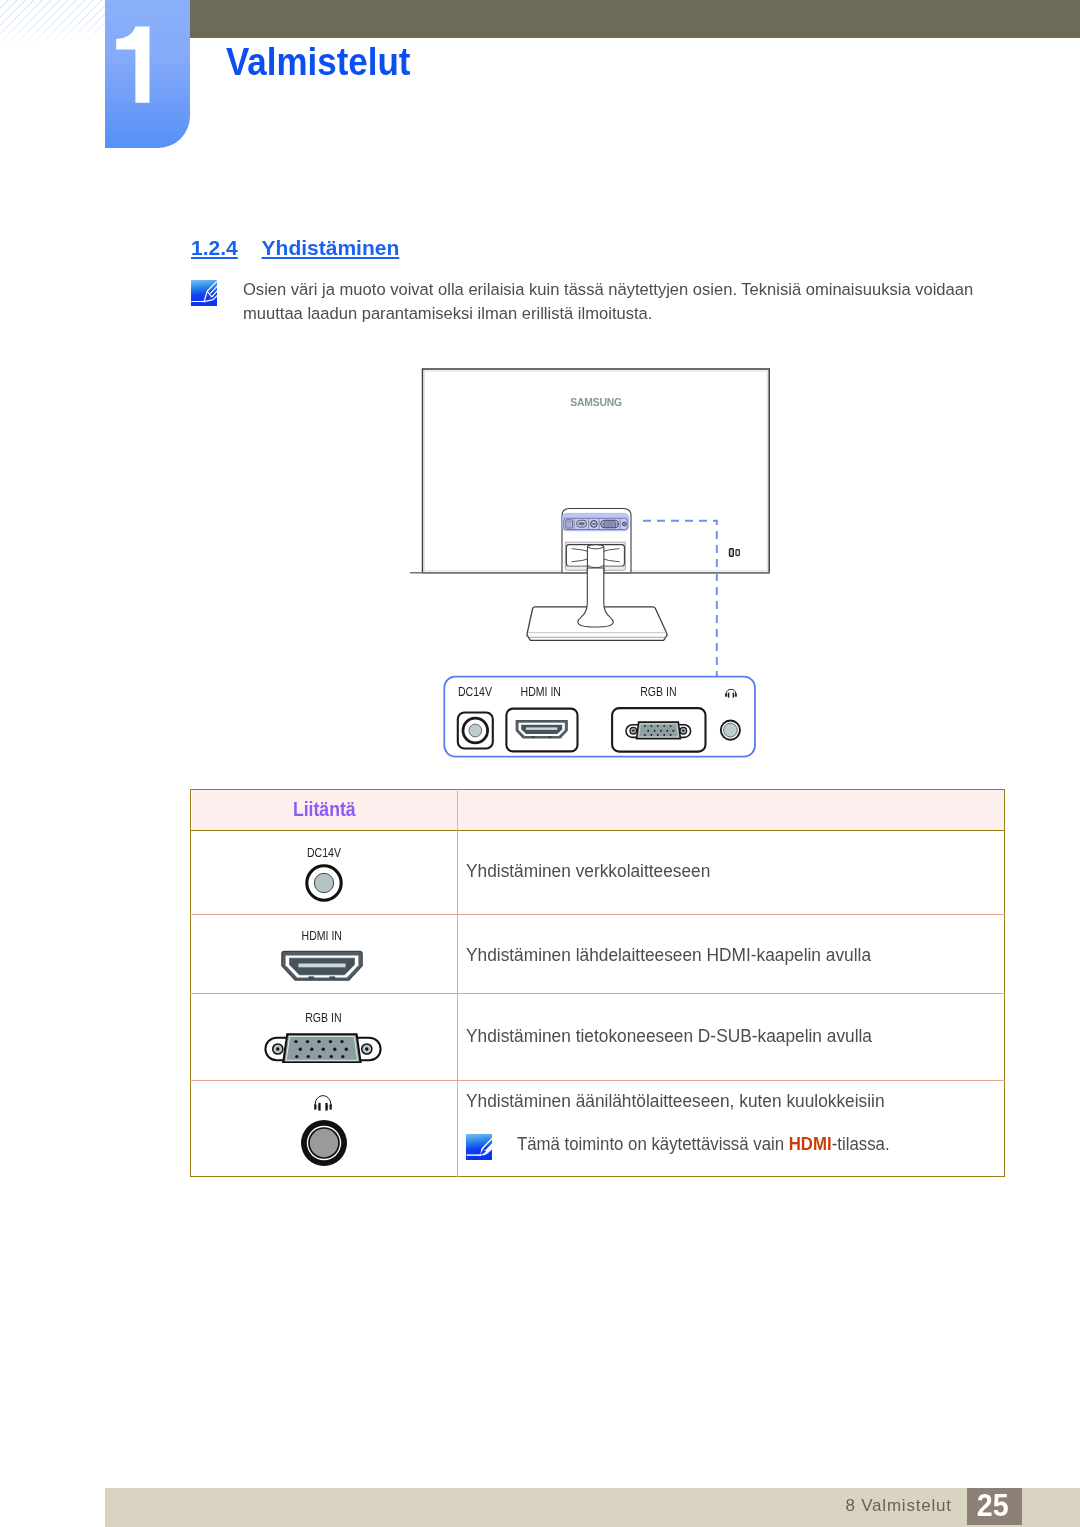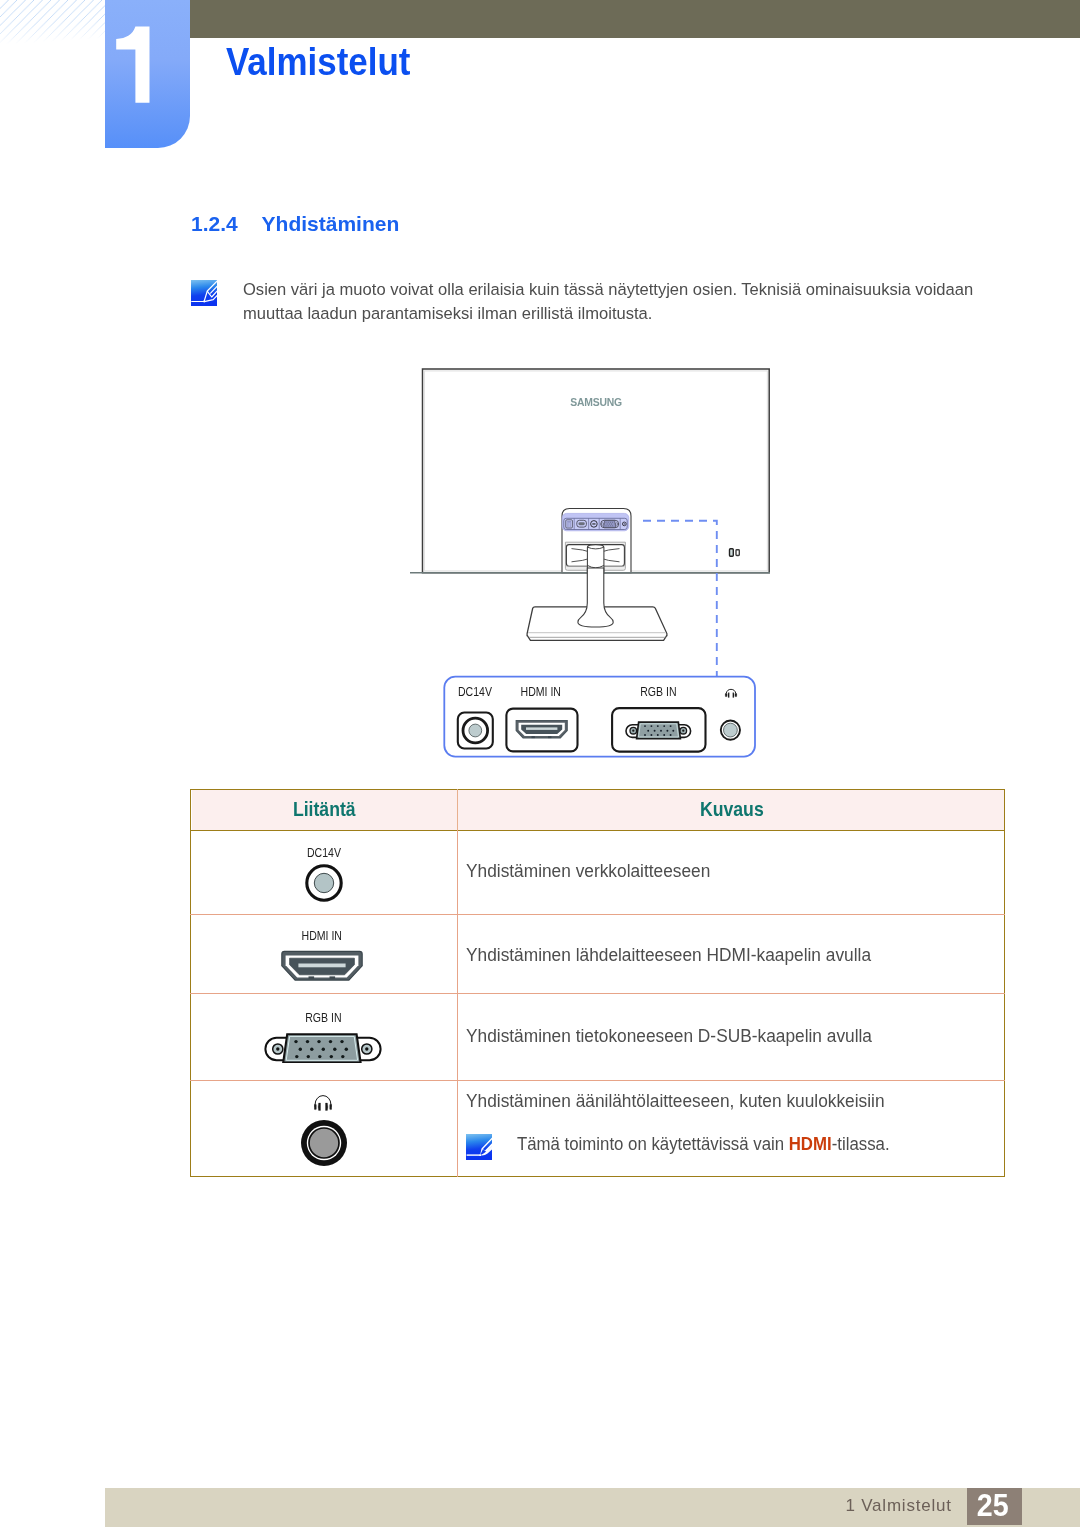--- a/index.html
+++ b/index.html
@@ -15,22 +15,22 @@
        background:linear-gradient(to bottom,#8ab0fa 0%,#84aaf9 40%,#5d93f8 92%,#5690fa 100%);}
   #chapter-number{position:absolute;left:105px;top:0;width:85px;height:148px;}
   #chapter-number svg{position:absolute;left:0;top:0;}
   .sr{position:absolute;width:1px;height:1px;overflow:hidden;clip:rect(0 0 0 0);
       white-space:nowrap;opacity:0;}
   #chapter-title{position:absolute;left:225.9px;top:44.2px;color:#0b4ff0;
        font-size:38.3px;font-weight:700;line-height:36px;white-space:nowrap;
        transform:scaleX(0.912);transform-origin:0 0;}
 
   
-  .sec-part{position:absolute;top:214px;color:#1a62ef;font-size:21px;
-       font-weight:700;white-space:nowrap;line-height:20px;}
+  .sec-part{position:absolute;top:238px;color:#1a62ef;font-size:21px;
+       font-weight:700;white-space:nowrap;line-height:20px;text-decoration:underline;}
   #sec-num{left:191px;}
   #sec-title{left:261.6px;}
 
   #note-top-icon{position:absolute;left:190.7px;top:279.8px;width:26px;height:26px;}
   #note-top-text{position:absolute;left:242.8px;top:278.2px;width:760px;color:#4d4d4d;
        font-size:17.2px;line-height:23.6px;transform:scaleX(0.963);transform-origin:0 0;}
 
   
   #footer-bar{position:absolute;left:105px;top:1488px;width:975px;height:39px;background:#d9d4c1;}
   #footer-text{position:absolute;left:845.5px;top:1495.9px;color:#6c6058;font-size:17px;
@@ -43,21 +43,21 @@
   
   #ports-table{position:absolute;left:190px;top:788.5px;width:815px;height:388px;}
   #tbl-outline{position:absolute;left:0;top:0;width:100%;height:100%;
        border:1.5px solid #9d7d18;box-sizing:border-box;}
   #tbl-head-bg{position:absolute;left:1.5px;top:1.5px;width:812px;height:39.5px;background:#fcefee;}
   #tbl-head-rule{position:absolute;left:0;top:41px;width:100%;height:0;
        border-top:1.5px solid #9d7d18;}
   .tbl-vline{position:absolute;top:41px;width:0;bottom:0;border-left:1.1px solid #e7a488;}
   .tbl-vline-head{position:absolute;top:0;width:0;height:41px;border-left:1.1px solid #e8b08e;}
   .tbl-hline{position:absolute;left:0;width:100%;height:0;border-top:1.1px solid #e7a488;}
-  .th-label{position:absolute;top:0;height:41px;line-height:41px;color:#0f766e;
+  .th-label{position:absolute;top:0;height:41px;line-height:41px;color:#8b5cf6;
        font-size:19.3px;font-weight:700;text-align:center;white-space:nowrap;}
   .th-label span{display:inline-block;transform:scaleX(0.915);}
   .row-desc{position:absolute;color:#4d4d4d;font-size:18.75px;line-height:23.6px;
        white-space:nowrap;transform:scaleX(0.923);transform-origin:0 0;}
   .row-port-label{position:absolute;color:#222;font-size:12.4px;text-align:center;
        white-space:nowrap;line-height:13px;}
   .row-port-label span,.callout-label span{display:inline-block;transform:scaleX(0.852);}
   .note-row{position:absolute;color:#4d4d4d;font-size:18.75px;line-height:23.6px;
        white-space:nowrap;transform:scaleX(0.896);transform-origin:0 0;}
   .hl{color:#cb3d0b;font-weight:700;}
@@ -297,21 +297,20 @@
   <div id="tbl-head-bg"></div>
   <div id="tbl-outline"></div>
   <div id="tbl-head-rule"></div>
   <div class="tbl-vline-head" style="left:266.5px"></div>
   <div class="tbl-vline" style="left:266.5px"></div>
   <div class="tbl-hline" style="top:125.4px"></div>
   <div class="tbl-hline" style="top:204.9px"></div>
   <div class="tbl-hline" style="top:291.9px"></div>
 
   <div class="th-label" style="left:44.2px;width:180px"><span>Liitäntä</span></div>
-  <div class="th-label" style="left:452px;width:180px"><span>Kuvaus</span></div>
 
   <div class="row-port-label" style="left:103.8px;top:58.3px;width:60px"><span>DC14V</span></div>
   <svg class="cellicon" style="left:113.8px;top:74.3px" width="40" height="40" viewBox="0 0 40 40">
     <circle cx="20" cy="20" r="17.2" fill="#fff" stroke="#111" stroke-width="3.1"></circle>
     <circle cx="20" cy="20" r="9.7" fill="#b3c4c6" stroke="#2f3a3c" stroke-width="0.9"></circle>
   </svg>
   <div class="row-desc" style="left:276px;top:70.5px">Yhdistäminen verkkolaitteeseen</div>
 
   <div class="row-port-label" style="left:101.5px;top:141.5px;width:60px"><span>HDMI IN</span></div>
   <svg class="cellicon" style="left:90.4px;top:161.3px" width="84" height="33" viewBox="0 0 84 33">
@@ -378,15 +377,15 @@
     <path d="M14.05 21.25 L15.5 14.5 L26 3.4 L26 5.6 L17.0 15.0 Z" fill="#ffffff"></path>
     <path d="M15.8 14.35 L17.1 15.4 L20.6 18.0 L26 12.0 L26 9.3 L19.0 16.6 Z" fill="#ffffff"></path>
     <circle cx="14.25" cy="21.15" r="0.95" fill="#ffffff"></circle>
   </svg>
   <div class="note-row" style="left:327.1px;top:343px">
     <span>Tämä toiminto on käytettävissä vain </span><span class="hl">HDMI</span><span>-tilassa.</span>
   </div>
 </div>
 
 <div id="footer-bar"></div>
-<div id="footer-text">1 Valmistelut</div>
+<div id="footer-text">8 Valmistelut</div>
 <div id="footer-badge"></div>
 <div id="footer-page"><span>25</span></div>
 
 </body></html>

